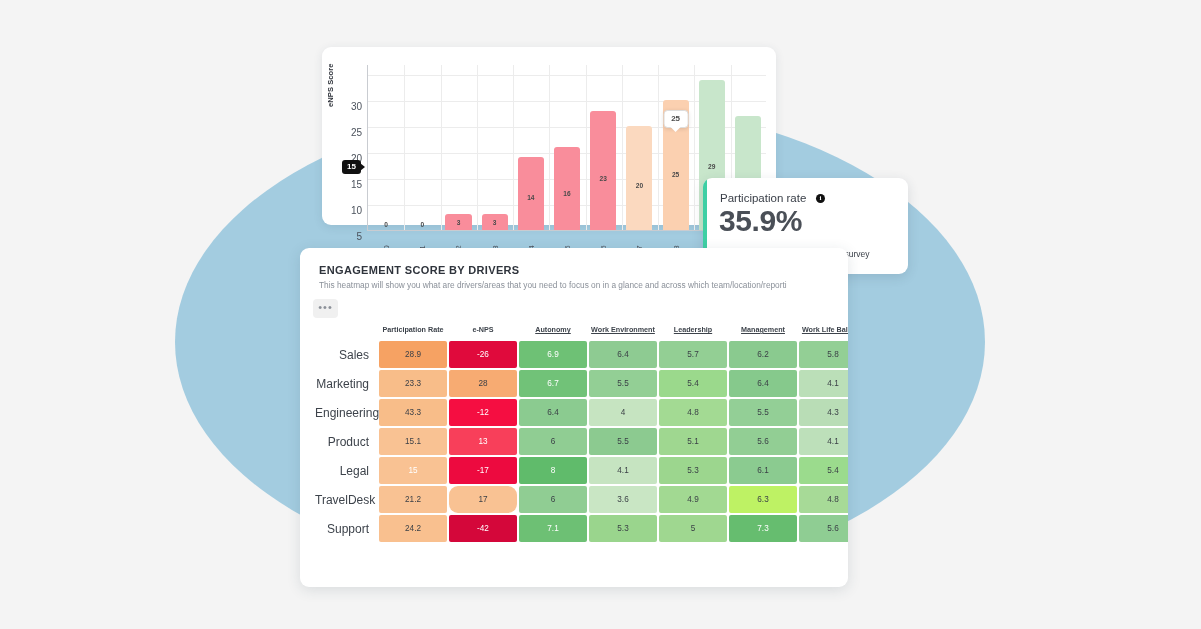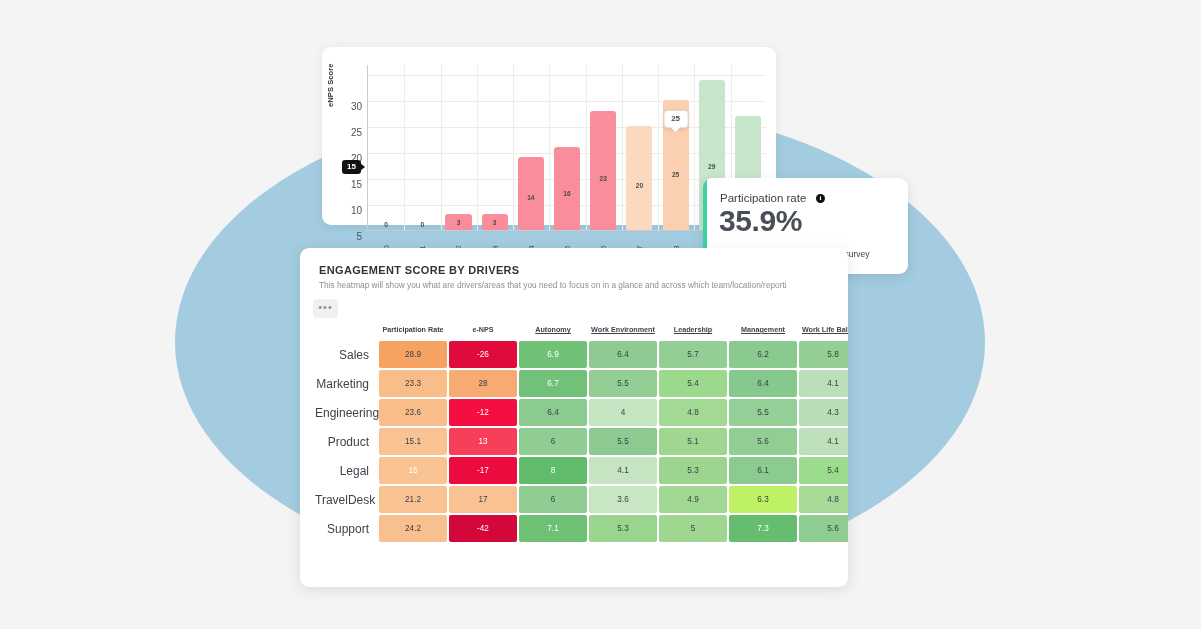--- a/index.html
+++ b/index.html
@@ -405,21 +405,21 @@
             <td class="cell" style="background: rgb(248, 189, 137);">23.3</td>
             <td class="cell" style="background: rgb(247, 171, 114);">28</td>
             <td class="cell lightText" style="background: rgb(113, 194, 120);">6.7</td>
             <td class="cell" style="background: rgb(147, 207, 149);">5.5</td>
             <td class="cell" style="background: rgb(155, 217, 140);">5.4</td>
             <td class="cell" style="background: rgb(134, 201, 140);">6.4</td>
             <td class="cell" style="background: rgb(187, 223, 184);">4.1</td>
           </tr>
           <tr>
             <td class="rowhead">Engineering</td>
-            <td class="cell" style="background: rgb(248, 189, 137);">23.6</td>
+            <td class="cell" style="background: rgb(248, 189, 137);">43.3</td>
             <td class="cell lightText" style="background: rgb(245, 14, 65); margin-top: 48px;">-12</td>
             <td class="cell" style="background: rgb(139, 203, 144);">6.4</td>
             <td class="cell" style="background: rgb(198, 228, 193);">4</td>
             <td class="cell" style="background: rgb(163, 218, 147);">4.8</td>
             <td class="cell" style="background: rgb(147, 207, 150);">5.5</td>
             <td class="cell" style="background: rgb(185, 221, 182); margin-left: 12px;">4.3</td>
           </tr>
           <tr>
             <td class="rowhead">Product</td>
             <td class="cell" style="background: rgb(249, 194, 147);">15.1</td>
@@ -436,21 +436,21 @@
             <td class="cell lightText" style="background: rgb(237, 10, 63);">-17</td>
             <td class="cell lightText" style="background: rgb(96, 187, 107);">8</td>
             <td class="cell" style="background: rgb(198, 228, 193);">4.1</td>
             <td class="cell" style="background: rgb(156, 214, 142);">5.3</td>
             <td class="cell" style="background: rgb(139, 203, 144);">6.1</td>
             <td class="cell" style="background: rgb(155, 219, 141);">5.4</td>
           </tr>
           <tr>
             <td class="rowhead">TravelDesk</td>
             <td class="cell" style="background: rgb(249, 194, 147);">21.2</td>
-            <td class="cell" style="background: rgb(249, 194, 147);">17</td>
+            <td class="cell" style="background: rgb(249, 194, 147); border-radius: 9px;">17</td>
             <td class="cell" style="background: rgb(144, 205, 147);">6</td>
             <td class="cell" style="background: rgb(201, 230, 196);">3.6</td>
             <td class="cell" style="background: rgb(162, 217, 146);">4.9</td>
             <td class="cell" style="background: #bef264;">6.3</td>
             <td class="cell" style="background: rgb(167, 218, 151);">4.8</td>
           </tr>
           <tr>
             <td class="rowhead">Support</td>
             <td class="cell" style="background: rgb(249, 192, 143);">24.2</td>
             <td class="cell lightText" style="background: rgb(212, 7, 58);">-42</td>

